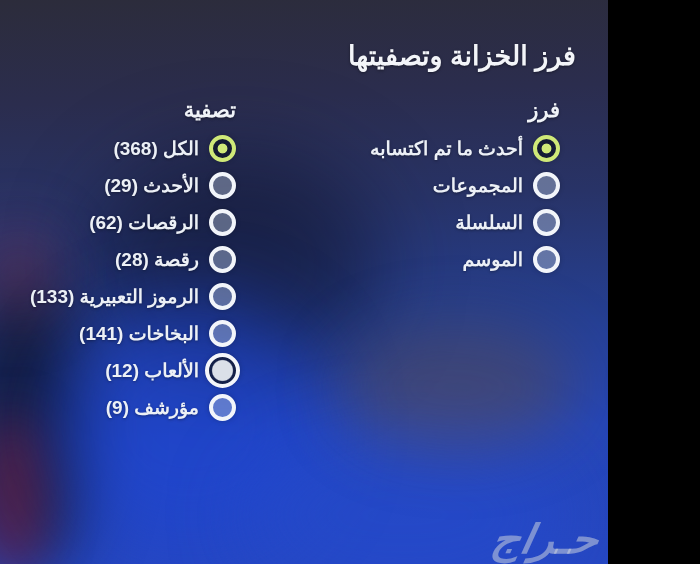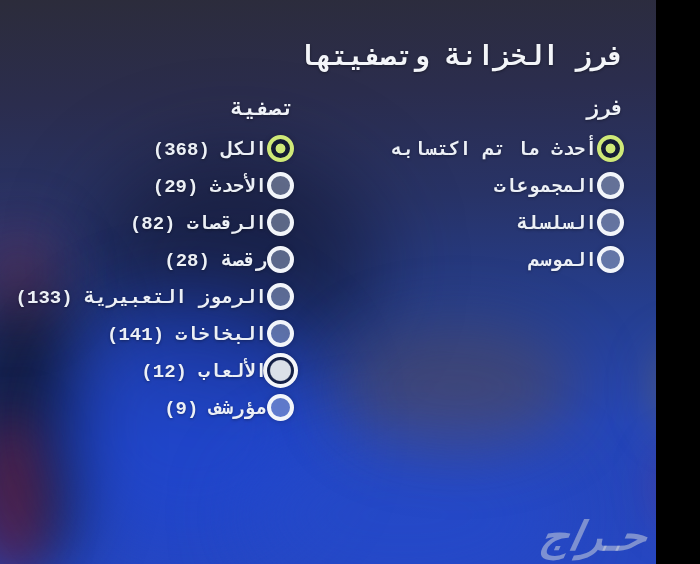--- a/index.html
+++ b/index.html
@@ -1,21 +1,21 @@
 <!DOCTYPE html>
 <html lang="ar"><head>
 <meta charset="utf-8">
 <style>
   html, body { margin: 0; padding: 0; background: #000; }
   .screen {
     position: relative;
-    width: 656px;
+    width: 608px;
     height: 564px;
     overflow: hidden;
-    font-family: Liberation Mono, monospace;
+    font-family: Liberation Sans, sans-serif;
     background: linear-gradient(178deg,
       #2c2c3b 0%, #2b2d4e 18%, #283367 36%,
       #253e8f 56%, #2546b8 76%, #2647c2 100%);
   }
   
   .blob { position: absolute; border-radius: 50%; filter: blur(28px); pointer-events: none; }
   .blob-dark-midleft   { left: 90px;  top: 150px; width: 290px; height: 230px; background: rgba(12,14,32,0.50); filter: blur(42px); }
   .blob-dark-left-low  { left: -40px; top: 270px; width: 130px; height: 300px; background: rgba(10,12,22,0.70); filter: blur(34px); }
   .blob-red-left-mid   { left: -25px; top: 225px; width: 85px;  height: 95px;  background: rgba(140,50,70,0.35); }
   .blob-red-left-low   { left: -22px; top: 415px; width: 70px;  height: 165px; background: rgba(150,30,60,0.45); filter: blur(24px); }
@@ -25,30 +25,30 @@
   .blob-olive-right    { left: 655px; top: 345px; width: 75px;  height: 85px;  background: rgba(130,115,55,0.45); filter: blur(24px); }
   .blob-magenta-right  { left: 660px; top: 450px; width: 65px;  height: 75px;  background: rgba(130,40,90,0.40); filter: blur(24px); }
 
   .title {
     position: absolute; top: 40px; right: 32px; margin: 0;
     direction: rtl; white-space: nowrap;
     font-size: 27px; font-weight: bold; color: #f3f5f9;
     text-shadow: 0 1px 3px rgba(0,0,0,0.40);
   }
   .col { position: absolute; top: 96px; text-align: right; }
-  .sort-col   { right: 32px; }
-  .filter-col { right: 362px; }
+  .sort-col   { right: 48px; }
+  .filter-col { right: 372px; }
   .col-header {
     direction: rtl; height: 28px; line-height: 28px; margin-bottom: 6px;
     font-size: 21px; font-weight: bold; color: #f0f3f8;
     text-shadow: 0 1px 3px rgba(0,0,0,0.38); white-space: nowrap;
   }
   .option-row {
     direction: rtl; display: flex; align-items: center;
-    justify-content: flex-start; height: 37px; cursor: pointer;
+    justify-content: flex-start; gap: 10px; height: 37px; cursor: pointer;
   }
   .radio {
     flex: 0 0 auto; width: 19px; height: 19px; border-radius: 50%;
     border: 4px solid #f2f5fa;
     background: rgba(200,215,235,0.38);
     box-shadow: 0 0 5px rgba(0,0,0,0.22);
   }
   .option-row.selected .radio {
     border-color: #cfe978;
     background: radial-gradient(circle closest-side, #cfe978 0 47%, rgba(18,25,48,0.88) 56% 100%);
@@ -117,21 +117,21 @@
     <div class="option-row selected">
           <span class="radio"></span>
           <span class="option-label">الكل (368)</span>
         </div>
         <div class="option-row">
           <span class="radio"></span>
           <span class="option-label">الأحدث (29)</span>
         </div>
         <div class="option-row">
           <span class="radio"></span>
-          <span class="option-label">الرقصات (82)</span>
+          <span class="option-label">الرقصات (62)</span>
         </div>
         <div class="option-row">
           <span class="radio"></span>
           <span class="option-label">رقصة (28)</span>
         </div>
         <div class="option-row">
           <span class="radio"></span>
           <span class="option-label">الرموز التعبيرية (133)</span>
         </div>
         <div class="option-row">

